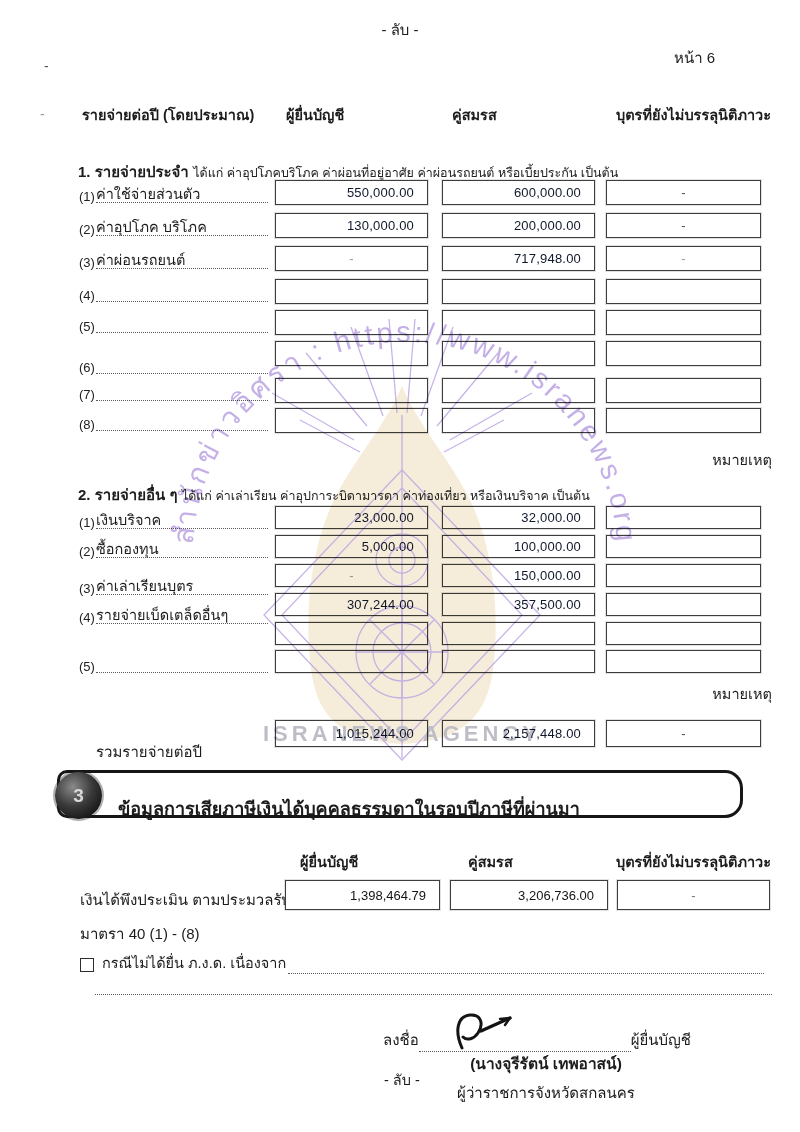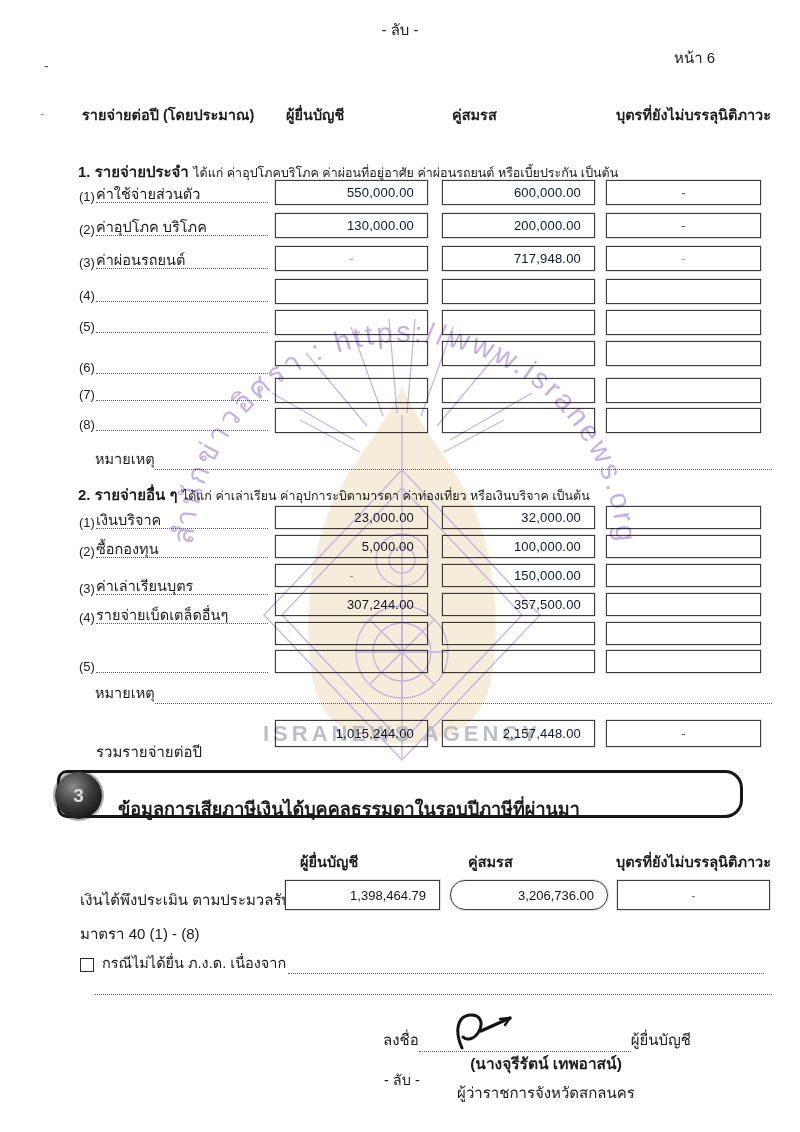--- a/index.html
+++ b/index.html
@@ -27,21 +27,21 @@
     display:flex;align-items:center;justify-content:flex-end;
     padding-right:13px;box-sizing:border-box;
     font-size:13px;letter-spacing:.2px;color:#0f172a;}
   .box.dash{justify-content:center;padding-right:0;color:#4a4a4a;}
   .box.faint{color:#9a9a9a;}
   .c1{left:275px;width:153px;}
   .c2{left:442px;width:153px;}
   .c3{left:606px;width:155px;}
   .s2 .box{height:23px;}
   
-  .noteline{position:absolute;left:95px;right:28px;display:flex;align-items:flex-end;height:22px;}
+  .noteline{position:absolute;left:95px;right:28px;display:flex;align-items:flex-end;height:22px;flex-direction:column;}
   .noteline .nl-label{font-size:14.5px;white-space:nowrap;}
   .noteline .dots{flex:1;border-bottom:1px dotted #5a5a5a;height:100%;}
   
   .total-label{font-size:15px;white-space:nowrap;margin-top:15px;}
   
   .banner{position:absolute;left:57px;top:770px;width:686px;height:48px;
     border:3px solid #161616;border-radius:10px 18px 18px 10px;box-sizing:border-box;
     display:flex;align-items:center;background:#fff;}
   .banner .title{font-weight:bold;font-size:18px;padding-left:58px;white-space:nowrap;margin-top:28px;}
   .badge{position:absolute;left:55px;top:772px;width:47px;height:47px;border-radius:50%;
@@ -49,21 +49,21 @@
     display:flex;align-items:center;justify-content:center;
     color:#d9d9d9;font-size:19px;font-weight:bold;
     box-shadow:0 0 0 2px rgba(30,30,30,.35);}
   
   .tax-box{position:absolute;top:0;height:30px;border:1.6px solid #3d3d3d;background:#fff;
     box-shadow:0 0 0 1px rgba(150,150,150,.28);
     display:flex;align-items:center;justify-content:flex-end;padding-right:13px;
     box-sizing:border-box;font-size:13px;color:#141414;}
   .tax-box.dash{justify-content:center;padding-right:0;color:#777;}
   .t1{left:285px;width:155px;}
-  .t2{left:450px;width:158px;border-radius:15px;}
+  .t2{left:450px;width:158px;}
   .t3{left:617px;width:153px;}
   
   .cbrow{position:absolute;left:80px;right:36px;top:954px;display:flex;align-items:flex-end;height:20px;}
   .cb{width:12px;height:12px;border:1.4px solid #2c2c2c;margin-right:8px;margin-bottom:2px;flex:none;background:#fff;}
   .cbrow .cb-label{font-size:14.5px;white-space:nowrap;margin-right:2px;}
   .cbrow .dots{flex:1;border-bottom:1px dotted #5a5a5a;height:100%;}
   .dotline2{position:absolute;left:95px;right:28px;top:972px;height:22px;border-bottom:1px dotted #5a5a5a;}
   
   .signrow{position:absolute;left:383px;top:1028px;width:308px;display:flex;align-items:flex-end;height:24px;}
   .signrow .s-label, .signrow .s-role{font-size:15px;white-space:nowrap;}

